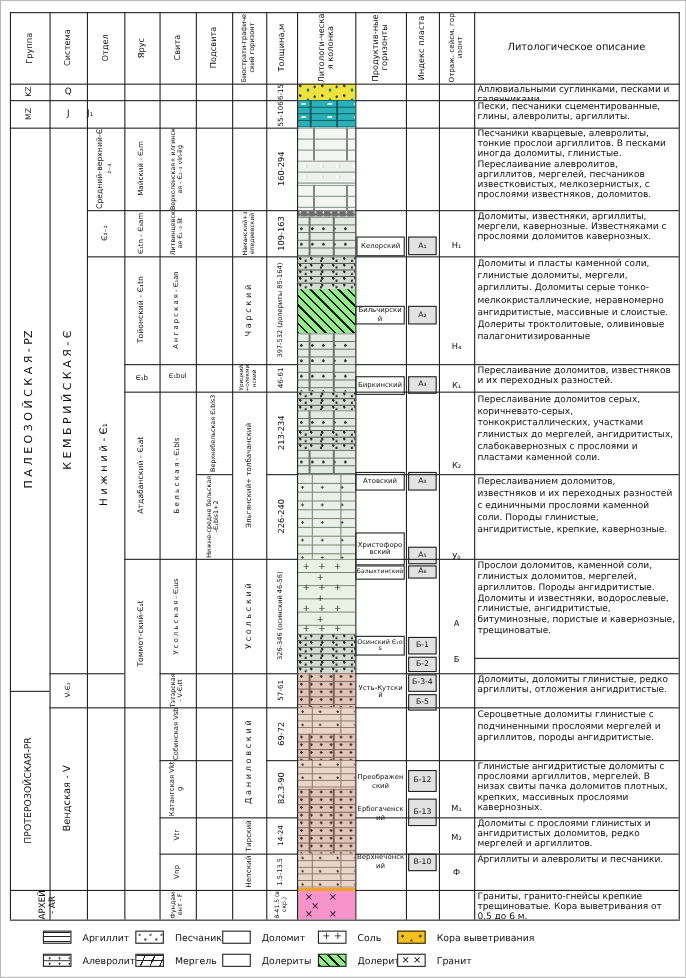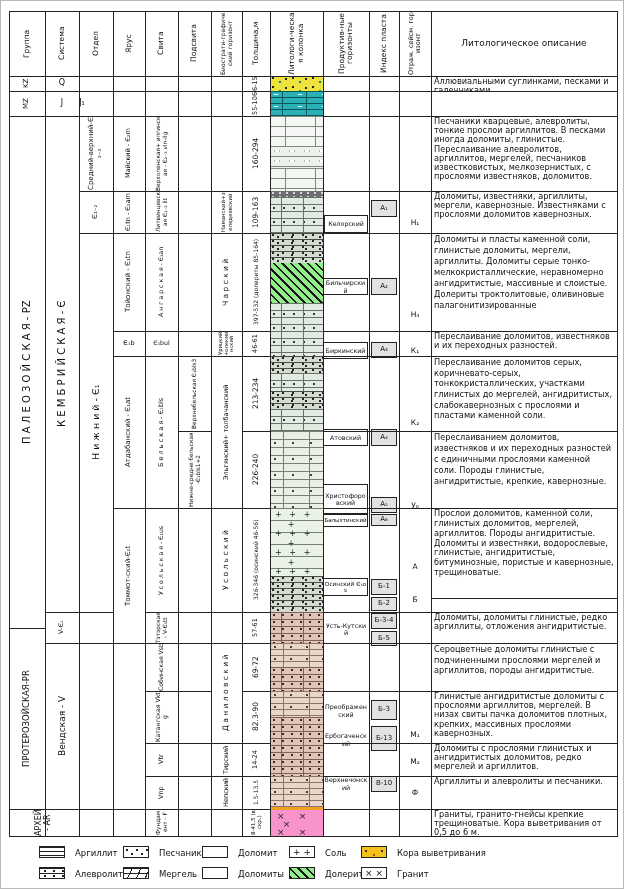--- a/index.html
+++ b/index.html
@@ -162,46 +162,47 @@
   <div class="c pbox" style="left:322px;top:341px;width:45px;height:17px">Биркинский</div>
   <div class="c pbox" style="left:322px;top:428px;width:45px;height:17px">Атовский</div>
   <div class="c pbox" style="left:322px;top:483px;width:45px;height:30px">Христофоровский</div>
   <div class="c pbox" style="left:322px;top:513px;width:45px;height:13px;font-size:5.5px">Балыхтинский</div>
   <div class="c pbox" style="left:322px;top:577px;width:45px;height:18px;font-size:5.8px">Осинский Є₁os</div>
   <div class="c plab" style="left:323px;top:612px;width:44px;height:32px">Усть-Кутский</div>
   <div class="c plab" style="left:323px;top:699px;width:44px;height:21px">Преображенский</div>
   <div class="c plab" style="left:323px;top:727px;width:44px;height:23px">Ербогаченский</div>
   <div class="c plab" style="left:323px;top:774px;width:44px;height:17px">Верхнечонский</div>
 
-  <div class="c idx" style="left:370px;top:199px;width:26px;height:17px">А₁</div>
+  <div class="c idx" style="left:370px;top:214px;width:26px;height:17px">А₁</div>
   <div class="c idx" style="left:370px;top:277px;width:26px;height:17px">А₂</div>
   <div class="c idx" style="left:370px;top:341px;width:26px;height:16px">А₃</div>
   <div class="c idx" style="left:370px;top:428px;width:26px;height:17px">А₄</div>
   <div class="c idx" style="left:370px;top:496px;width:26px;height:16px">А₅</div>
   <div class="c idx" style="left:370px;top:513px;width:26px;height:12px">А₆</div>
   <div class="c idx" style="left:370px;top:578px;width:26px;height:16px">Б-1</div>
   <div class="c idx" style="left:370px;top:596px;width:26px;height:14px">Б-2</div>
   <div class="c idx" style="left:370px;top:612px;width:26px;height:16px">Б-3-4</div>
   <div class="c idx" style="left:370px;top:630px;width:26px;height:15px">Б-5</div>
-  <div class="c idx" style="left:370px;top:699px;width:26px;height:20px">Б-3</div>
+  <div class="c idx" style="left:370px;top:699px;width:26px;height:20px">Б-12</div>
   <div class="c idx" style="left:370px;top:725px;width:26px;height:25px">Б-13</div>
   <div class="c idx" style="left:370px;top:775px;width:26px;height:16px">В-10</div>
 
   <div class="c seis" style="left:398px;top:216px;width:32px;height:12px">Н₁</div>
   <div class="c seis" style="left:398px;top:308px;width:32px;height:12px">Н₄</div>
   <div class="c seis" style="left:398px;top:344px;width:32px;height:12px">К₁</div>
   <div class="c seis" style="left:398px;top:416px;width:32px;height:12px">К₂</div>
   <div class="c seis" style="left:398px;top:499px;width:32px;height:12px">У₀</div>
   <div class="c seis" style="left:398px;top:560px;width:32px;height:12px">А</div>
   <div class="c seis" style="left:398px;top:593px;width:32px;height:12px">Б</div>
   <div class="c seis" style="left:398px;top:728px;width:32px;height:12px">М₁</div>
   <div class="c seis" style="left:398px;top:755px;width:32px;height:12px">М₂</div>
   <div class="c seis" style="left:398px;top:786px;width:32px;height:12px">Ф</div>
 
   <div class="c desc" style="left:430px;top:75px;width:186px;height:15px">Аллювиальными суглинками, песками и галечниками.</div>
+  <div class="c desc" style="left:430px;top:90px;width:186px;height:25px">Пески, песчаники сцементированные, глины, алевролиты, аргиллиты.</div>
   <div class="c desc" style="left:430px;top:115px;width:186px;height:75px">Песчаники кварцевые, алевролиты, тонкие прослои аргиллитов. В песками иногда доломиты, глинистые. Переслаивание алевролитов, аргиллитов, мергелей, песчаников известковистых, мелкозернистых, с прослоями известняков, доломитов.</div>
   <div class="c desc" style="left:430px;top:190px;width:186px;height:42px">Доломиты, известняки, аргиллиты, мергели, кавернозные. Известняками с прослоями доломитов кавернозных.</div>
   <div class="c desc" style="left:430px;top:232px;width:186px;height:98px;line-height:1.35">Доломиты и пласты каменной соли, глинистые доломиты, мергели, аргиллиты. Доломиты серые тонко-мелкокристаллические, неравномерно ангидритистые, массивные и слоистые. Долериты троктолитовые, оливиновые палагонитизированные</div>
   <div class="c desc" style="left:430px;top:330px;width:186px;height:25px">Переслаивание доломитов, известняков и их переходных разностей.</div>
   <div class="c desc" style="left:430px;top:355px;width:186px;height:75px;line-height:1.3">Переслаивание доломитов серых, коричневато-серых, тонкокристаллических, участками глинистых до мергелей, ангидритистых, слабокавернозных с прослоями и пластами каменной соли.</div>
   <div class="c desc" style="left:430px;top:430px;width:186px;height:77px;line-height:1.35">Переслаиванием доломитов, известняков и их переходных разностей с единичными прослоями каменной соли. Породы глинистые, ангидритистые, крепкие, кавернозные.</div>
   <div class="c desc" style="left:430px;top:507px;width:186px;height:90px;line-height:1.2">Прослои доломитов, каменной соли, глинистых доломитов, мергелей, аргиллитов. Породы ангидритистые. Доломиты и известняки, водорослевые, глинистые, ангидритистые, битуминозные, пористые и кавернозные, трещиноватые.</div>
   <div class="c desc" style="left:430px;top:611px;width:186px;height:31px">Доломиты, доломиты глинистые, редко аргиллиты, отложения ангидритистые.</div>
   <div class="c desc" style="left:430px;top:642px;width:186px;height:48px;line-height:1.3">Сероцветные доломиты глинистые с подчиненными прослоями мергелей и аргиллитов, породы ангидритистые.</div>
   <div class="c desc" style="left:430px;top:690px;width:186px;height:52px">Глинистые ангидритистые доломиты с прослоями аргиллитов, мергелей. В низах свиты пачка доломитов плотных, крепких, массивных прослоями кавернозных.</div>
@@ -269,19 +270,19 @@
   <div class="ll" style="left:237px;top:847px">Доломит</div>
   <div class="sw lg-salt" style="left:288px;top:845px"></div>
   <div class="ll" style="left:324px;top:847px">Соль</div>
   <div class="sw lg-crust" style="left:360px;top:845px"></div>
   <div class="ll" style="left:396px;top:847px">Кора выветривания</div>
   <div class="sw lg-silt" style="left:38px;top:866px"></div>
   <div class="ll" style="left:74px;top:868px">Алевролит</div>
   <div class="sw lg-marl" style="left:122px;top:866px"></div>
   <div class="ll" style="left:158px;top:868px">Мергель</div>
   <div class="sw lg-plain" style="left:201px;top:866px"></div>
-  <div class="ll" style="left:237px;top:868px">Доломиты</div>
+  <div class="ll" style="left:237px;top:868px">Долериты</div>
   <div class="sw pt-dolerite" style="left:288px;top:866px"></div>
   <div class="ll" style="left:324px;top:868px">Долерит</div>
   <div class="sw lg-gran" style="left:360px;top:866px"></div>
   <div class="ll" style="left:396px;top:868px">Гранит</div>
 
 </div>
 
 </body></html>

